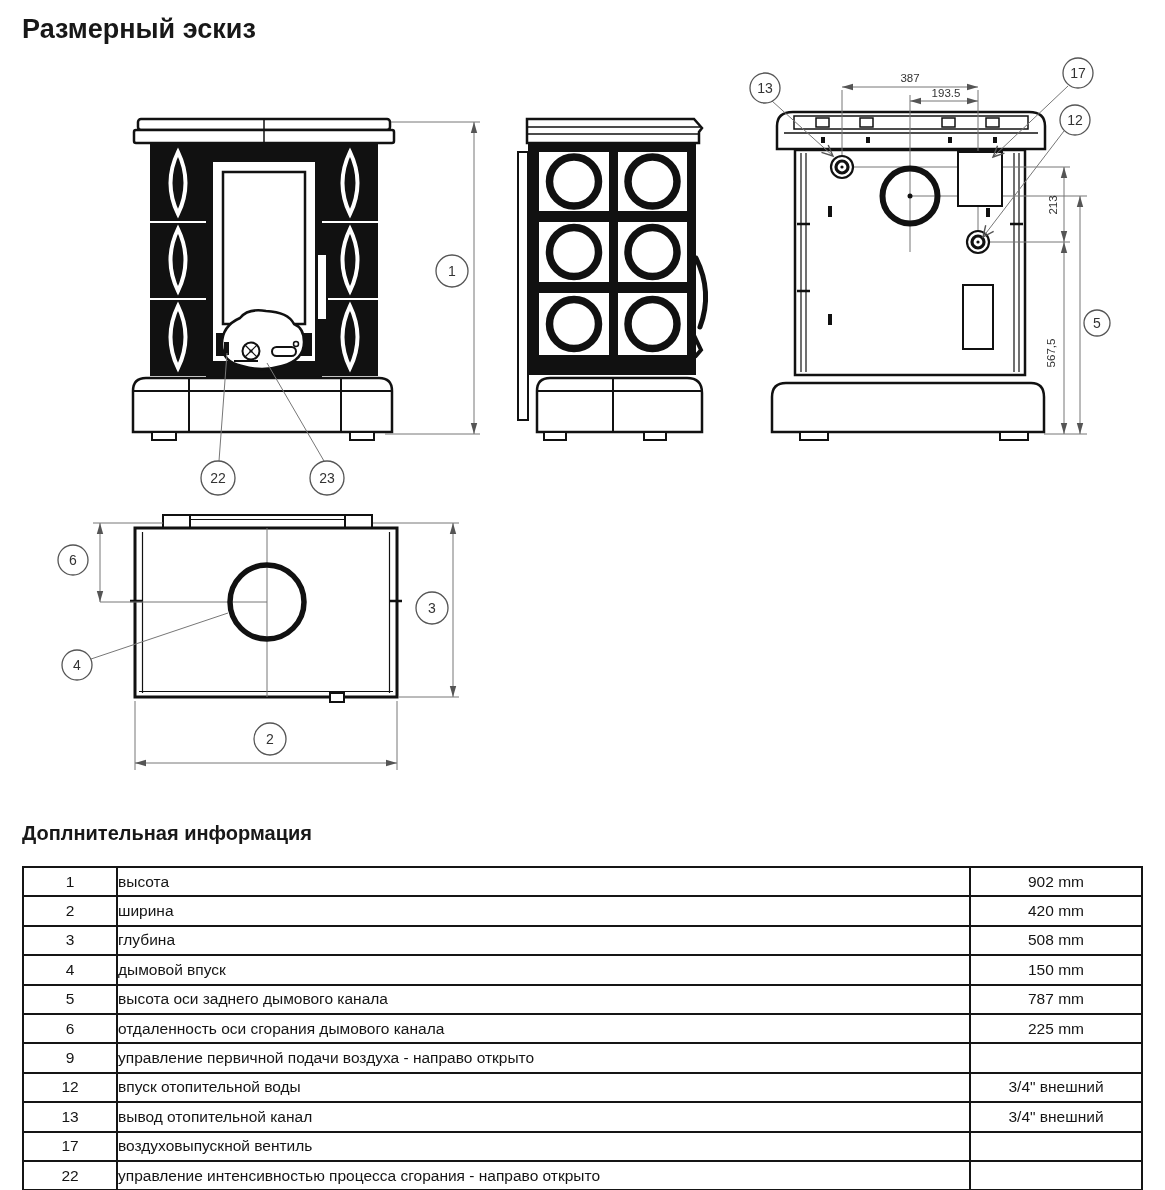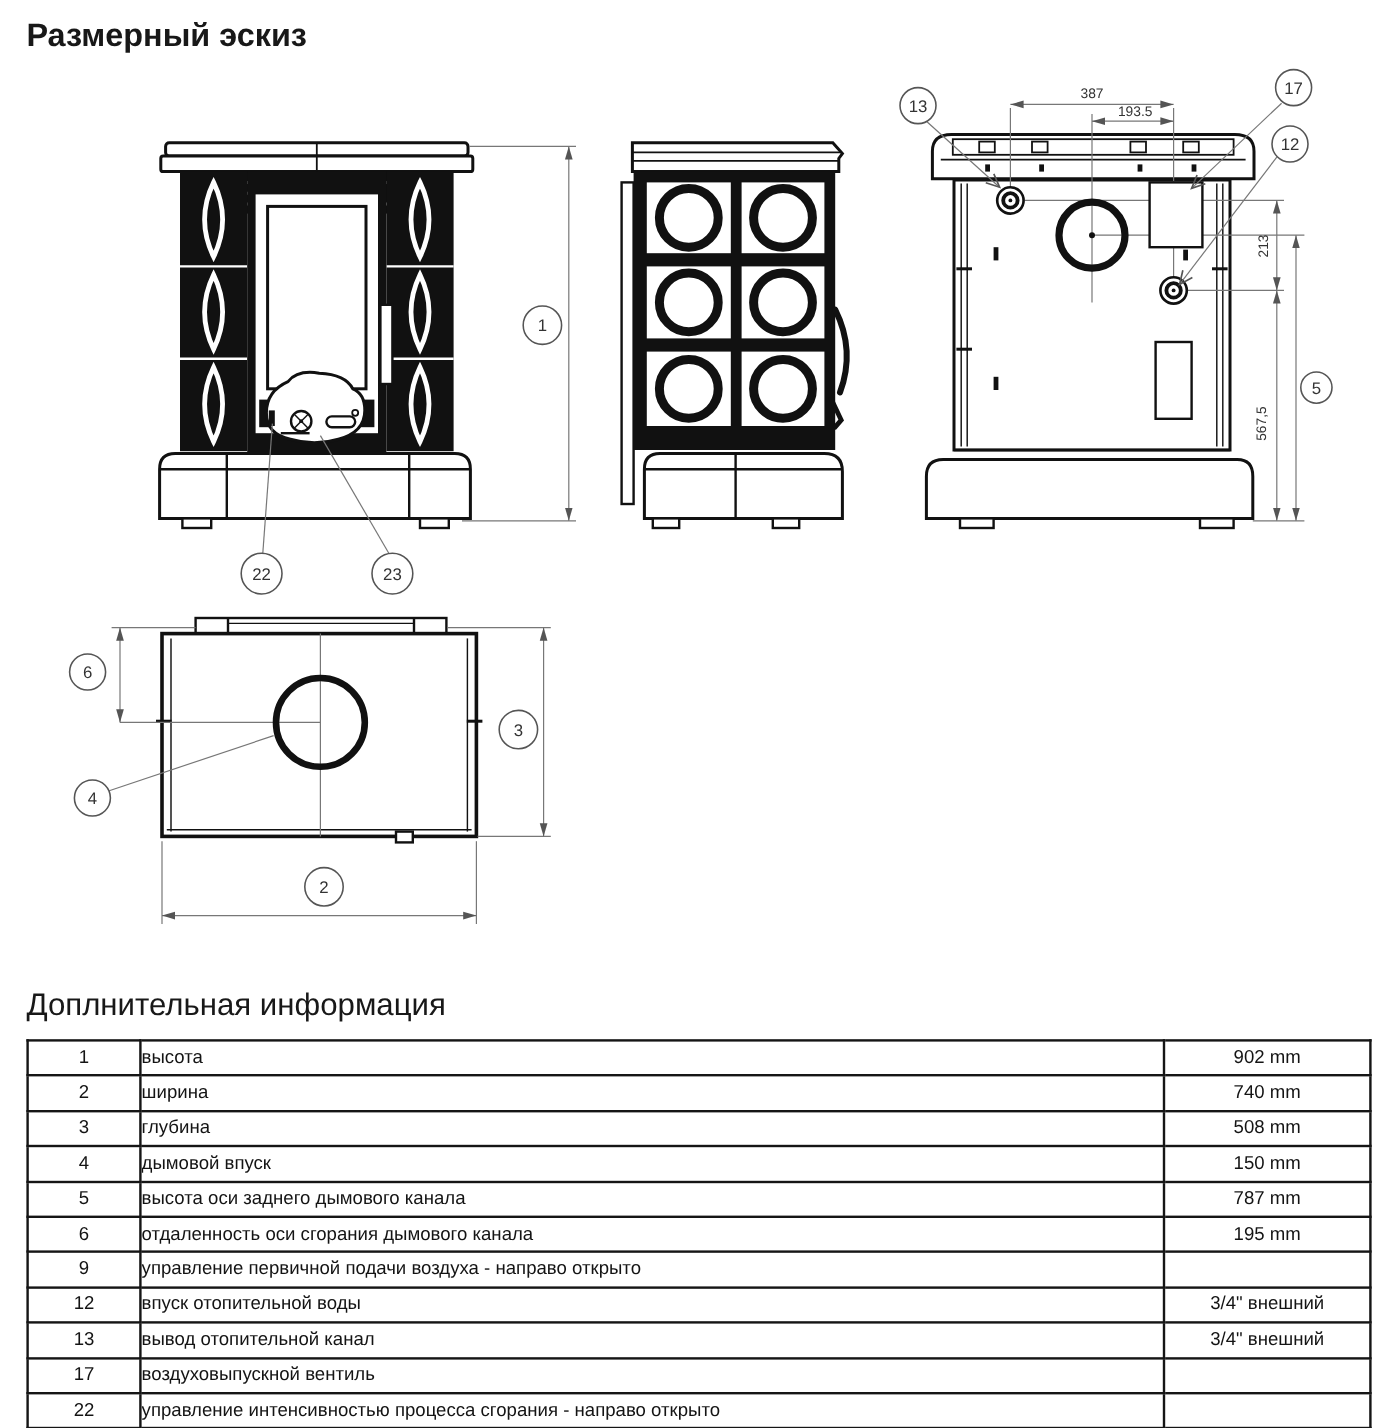--- a/index.html
+++ b/index.html
@@ -1,19 +1,19 @@
 <!DOCTYPE html>
 <html><head>
 <meta charset="utf-8">
 <style>
   html,body{margin:0;padding:0;background:#fff;}
   .page{position:relative;width:1165px;height:1190px;background:#fff;overflow:hidden;
         font-family:"Liberation Sans",sans-serif;color:#111;}
   h1.t{position:absolute;left:22px;top:14px;margin:0;font-size:27px;font-weight:bold;color:#181818;}
-  h2.t2{position:absolute;left:22px;top:822px;margin:0;font-size:26px;font-weight:normal;color:#181818;}
+  h2.t2{position:absolute;left:22px;top:822px;margin:0;font-size:20px;font-weight:bold;color:#181818;}
   svg.sketch{position:absolute;left:0;top:0;}
   table.info{position:absolute;left:22px;top:866px;width:1121px;border-collapse:collapse;
              table-layout:fixed;font-size:15.5px;color:#141414;}
   table.info td{border:2px solid #151515;height:27.4px;padding:0;white-space:nowrap;overflow:hidden;}
   td.num{width:92px;text-align:center;}
   td.desc{border-right:none;padding-left:9px;}
   td.val{border-left:none;text-align:center;padding-right:8px;width:170px;}
   
   .thick{stroke:#111;fill:#fff;}
   .blk{fill:#111;stroke:none;}
@@ -297,41 +297,41 @@
   <table class="info">
     <tbody>
       <tr>
         <td class="num">1</td>
         <td class="desc">высота</td>
         <td class="val">902 mm</td>
       </tr>
       <tr>
         <td class="num">2</td>
         <td class="desc">ширина</td>
-        <td class="val">740 mm</td>
+        <td class="val">420 mm</td>
       </tr>
       <tr>
         <td class="num">3</td>
         <td class="desc">глубина</td>
         <td class="val">508 mm</td>
       </tr>
       <tr>
         <td class="num">4</td>
         <td class="desc">дымовой впуск</td>
         <td class="val">150 mm</td>
       </tr>
       <tr>
         <td class="num">5</td>
         <td class="desc">высота оси заднего дымового канала</td>
         <td class="val">787 mm</td>
       </tr>
       <tr>
         <td class="num">6</td>
         <td class="desc">отдаленность оси сгорания дымового канала</td>
-        <td class="val">195 mm</td>
+        <td class="val">225 mm</td>
       </tr>
       <tr>
         <td class="num">9</td>
         <td class="desc">управление первичной подачи воздуха - направо открыто</td>
         <td class="val"></td>
       </tr>
       <tr>
         <td class="num">12</td>
         <td class="desc">впуск отопительной воды</td>
         <td class="val">3/4" внешний</td>

